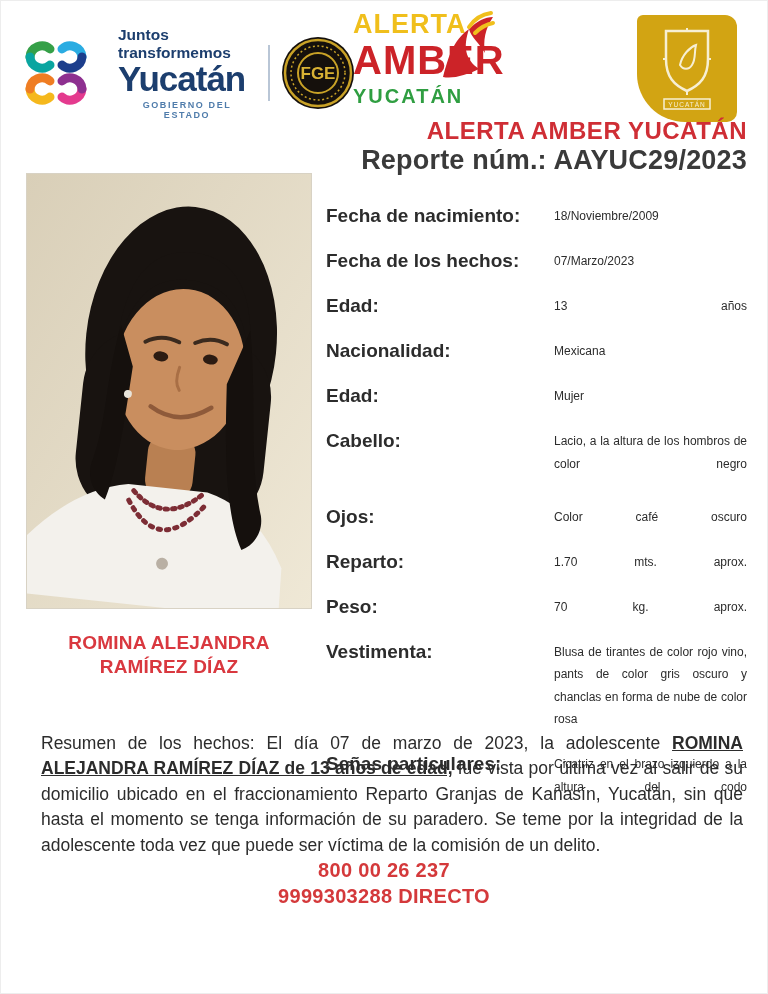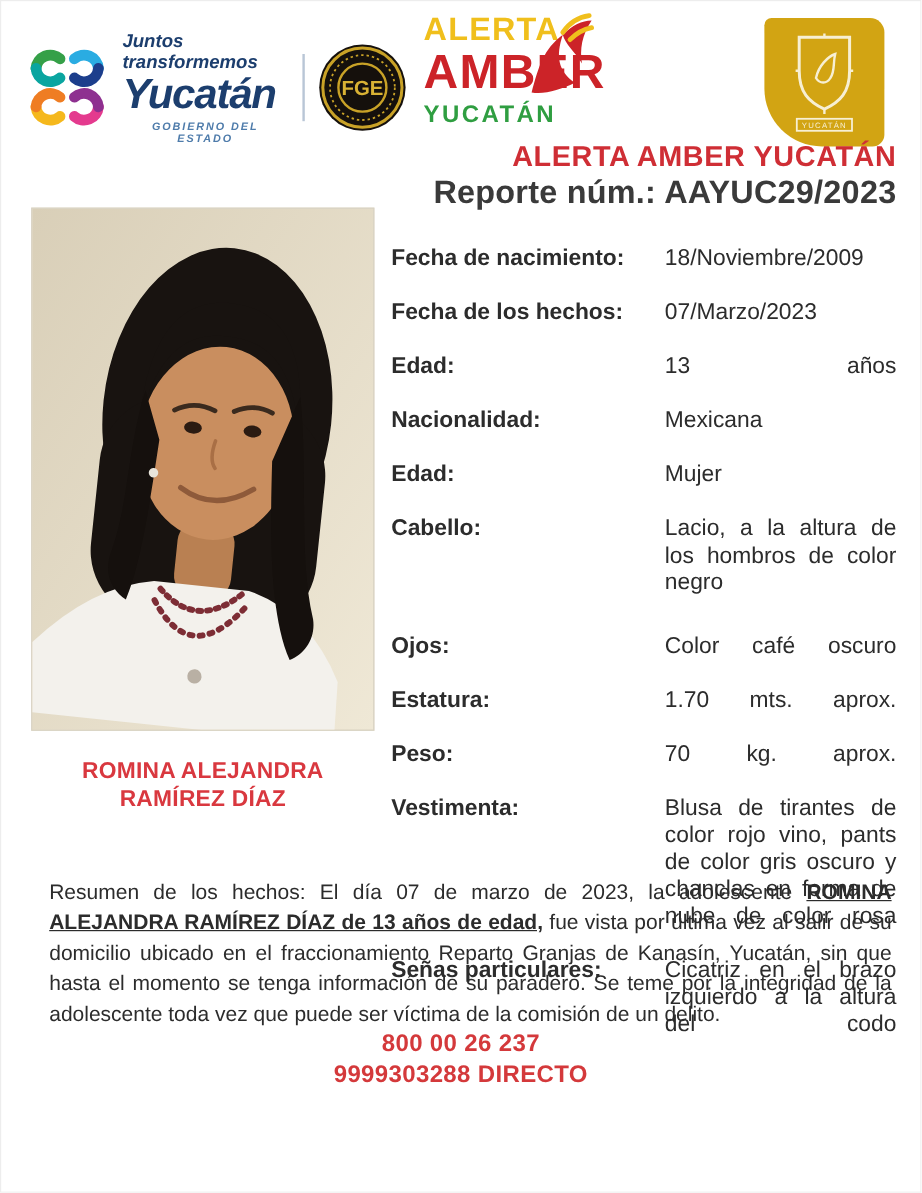--- a/index.html
+++ b/index.html
@@ -5,21 +5,21 @@
   html,body{margin:0;padding:0;background:#fff;}
   .poster{
     position:relative;width:768px;height:994px;margin:0 auto;
     background:#ffffff;overflow:hidden;
     font-family:"Liberation Sans","DejaVu Sans",sans-serif;
     border:1px solid #ededed;box-sizing:border-box;
   }
   
   .gov-block{position:absolute;left:15px;top:25px;display:flex;align-items:center;}
   .rings{width:80px;height:80px;}
-  .gov-text{margin-left:6px;width:138px;color:#1c3e6e;font-style:italic;}
+  .gov-text{margin-left:22px;width:138px;color:#1c3e6e;}
   .gov-line1{font-size:15.5px;font-weight:bold;letter-spacing:0;}
   .gov-line2{font-size:35px;font-weight:bold;line-height:34px;letter-spacing:-1px;}
   .gov-line3{font-size:9px;font-weight:bold;color:#4f7cab;letter-spacing:1.6px;margin-top:4px;text-align:center;}
   .gov-divider{width:2px;height:56px;background:#b9c6d6;margin:0 10px 0 12px;}
   .fge{width:76px;height:76px;}
 
   .amber-logo{position:absolute;left:352px;top:10px;width:142px;line-height:1;}
   .amber-w1{font-size:27px;font-weight:900;color:#f0bf1c;letter-spacing:1px;}
   .amber-w2{font-size:40px;font-weight:900;color:#cc2328;letter-spacing:1px;margin-top:2px;}
   .amber-w3{font-size:20px;font-weight:900;color:#2f9e41;letter-spacing:2px;margin-top:6px;}
@@ -52,21 +52,21 @@
   .person-name{
     position:absolute;left:25px;top:630px;width:286px;text-align:center;
     color:#d9383f;font-weight:bold;font-size:19px;line-height:24px;letter-spacing:.2px;
   }
 
   
   .fields{position:absolute;left:325px;top:204px;width:421px;color:#2c2c2c;}
   .field-row{display:flex;align-items:flex-start;}
   .field-row.gap{margin-top:8px;}
   .field-label{width:228px;font-weight:bold;font-size:19px;line-height:22.5px;flex:none;}
-  .field-value{flex:1;font-size:19px;line-height:22.5px;text-align:justify;}
+  .field-value{flex:1;font-size:12px;line-height:22.5px;text-align:justify;}
   .field-value:after{content:"";display:inline-block;width:100%;}
 
   
   .summary{
     position:absolute;left:40px;top:712px;width:702px;
     font-size:17.5px;line-height:25.5px;color:#2c2c2c;text-align:justify;
   }
   .summary .b{font-weight:normal;}
   .summary .bu{font-weight:bold;text-decoration:underline;}
 
@@ -194,21 +194,21 @@
     </div>
     <div class="field-row">
       <div class="field-label">Cabello:</div>
       <div class="field-value">Lacio, a la altura de los hombros de color negro</div>
     </div>
     <div class="field-row gap">
       <div class="field-label">Ojos:</div>
       <div class="field-value">Color café oscuro</div>
     </div>
     <div class="field-row">
-      <div class="field-label">Estatura:</div>
+      <div class="field-label">Reparto:</div>
       <div class="field-value">1.70 mts. aprox.</div>
     </div>
     <div class="field-row">
       <div class="field-label">Peso:</div>
       <div class="field-value">70 kg. aprox.</div>
     </div>
     <div class="field-row">
       <div class="field-label">Vestimenta:</div>
       <div class="field-value">Blusa de tirantes de color rojo vino, pants de color gris oscuro y chanclas en forma de nube de color rosa</div>
     </div>

